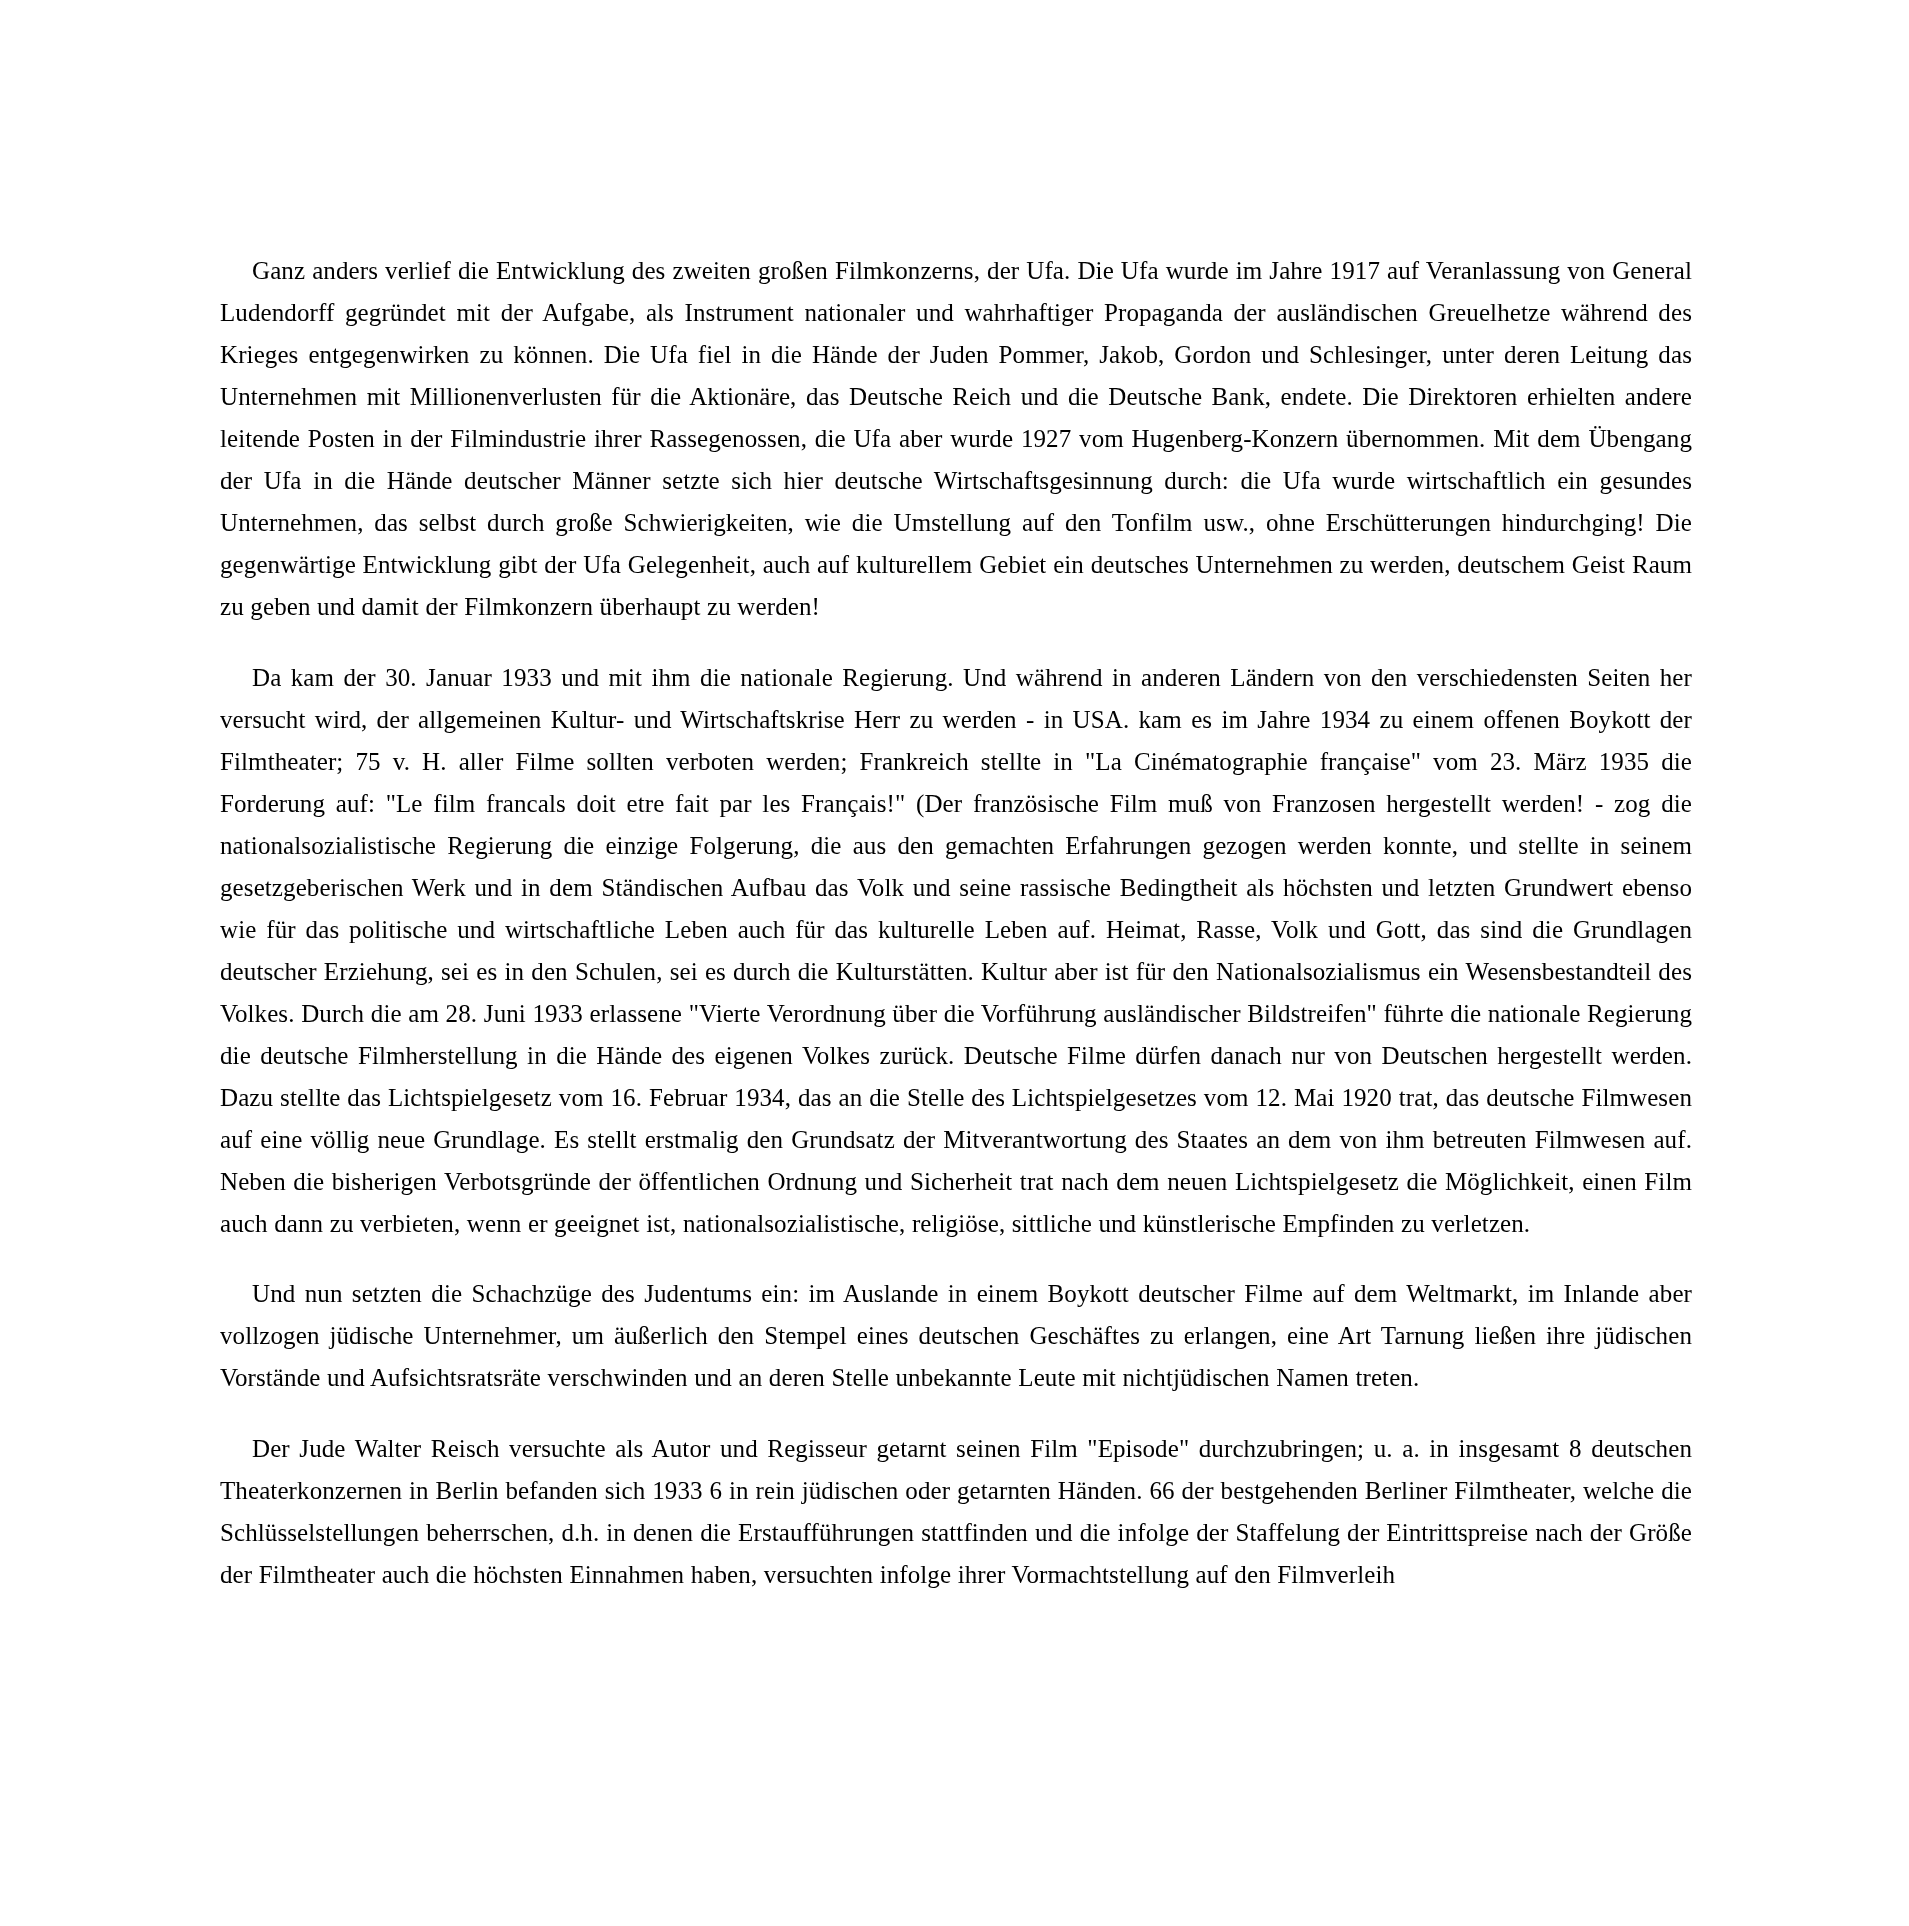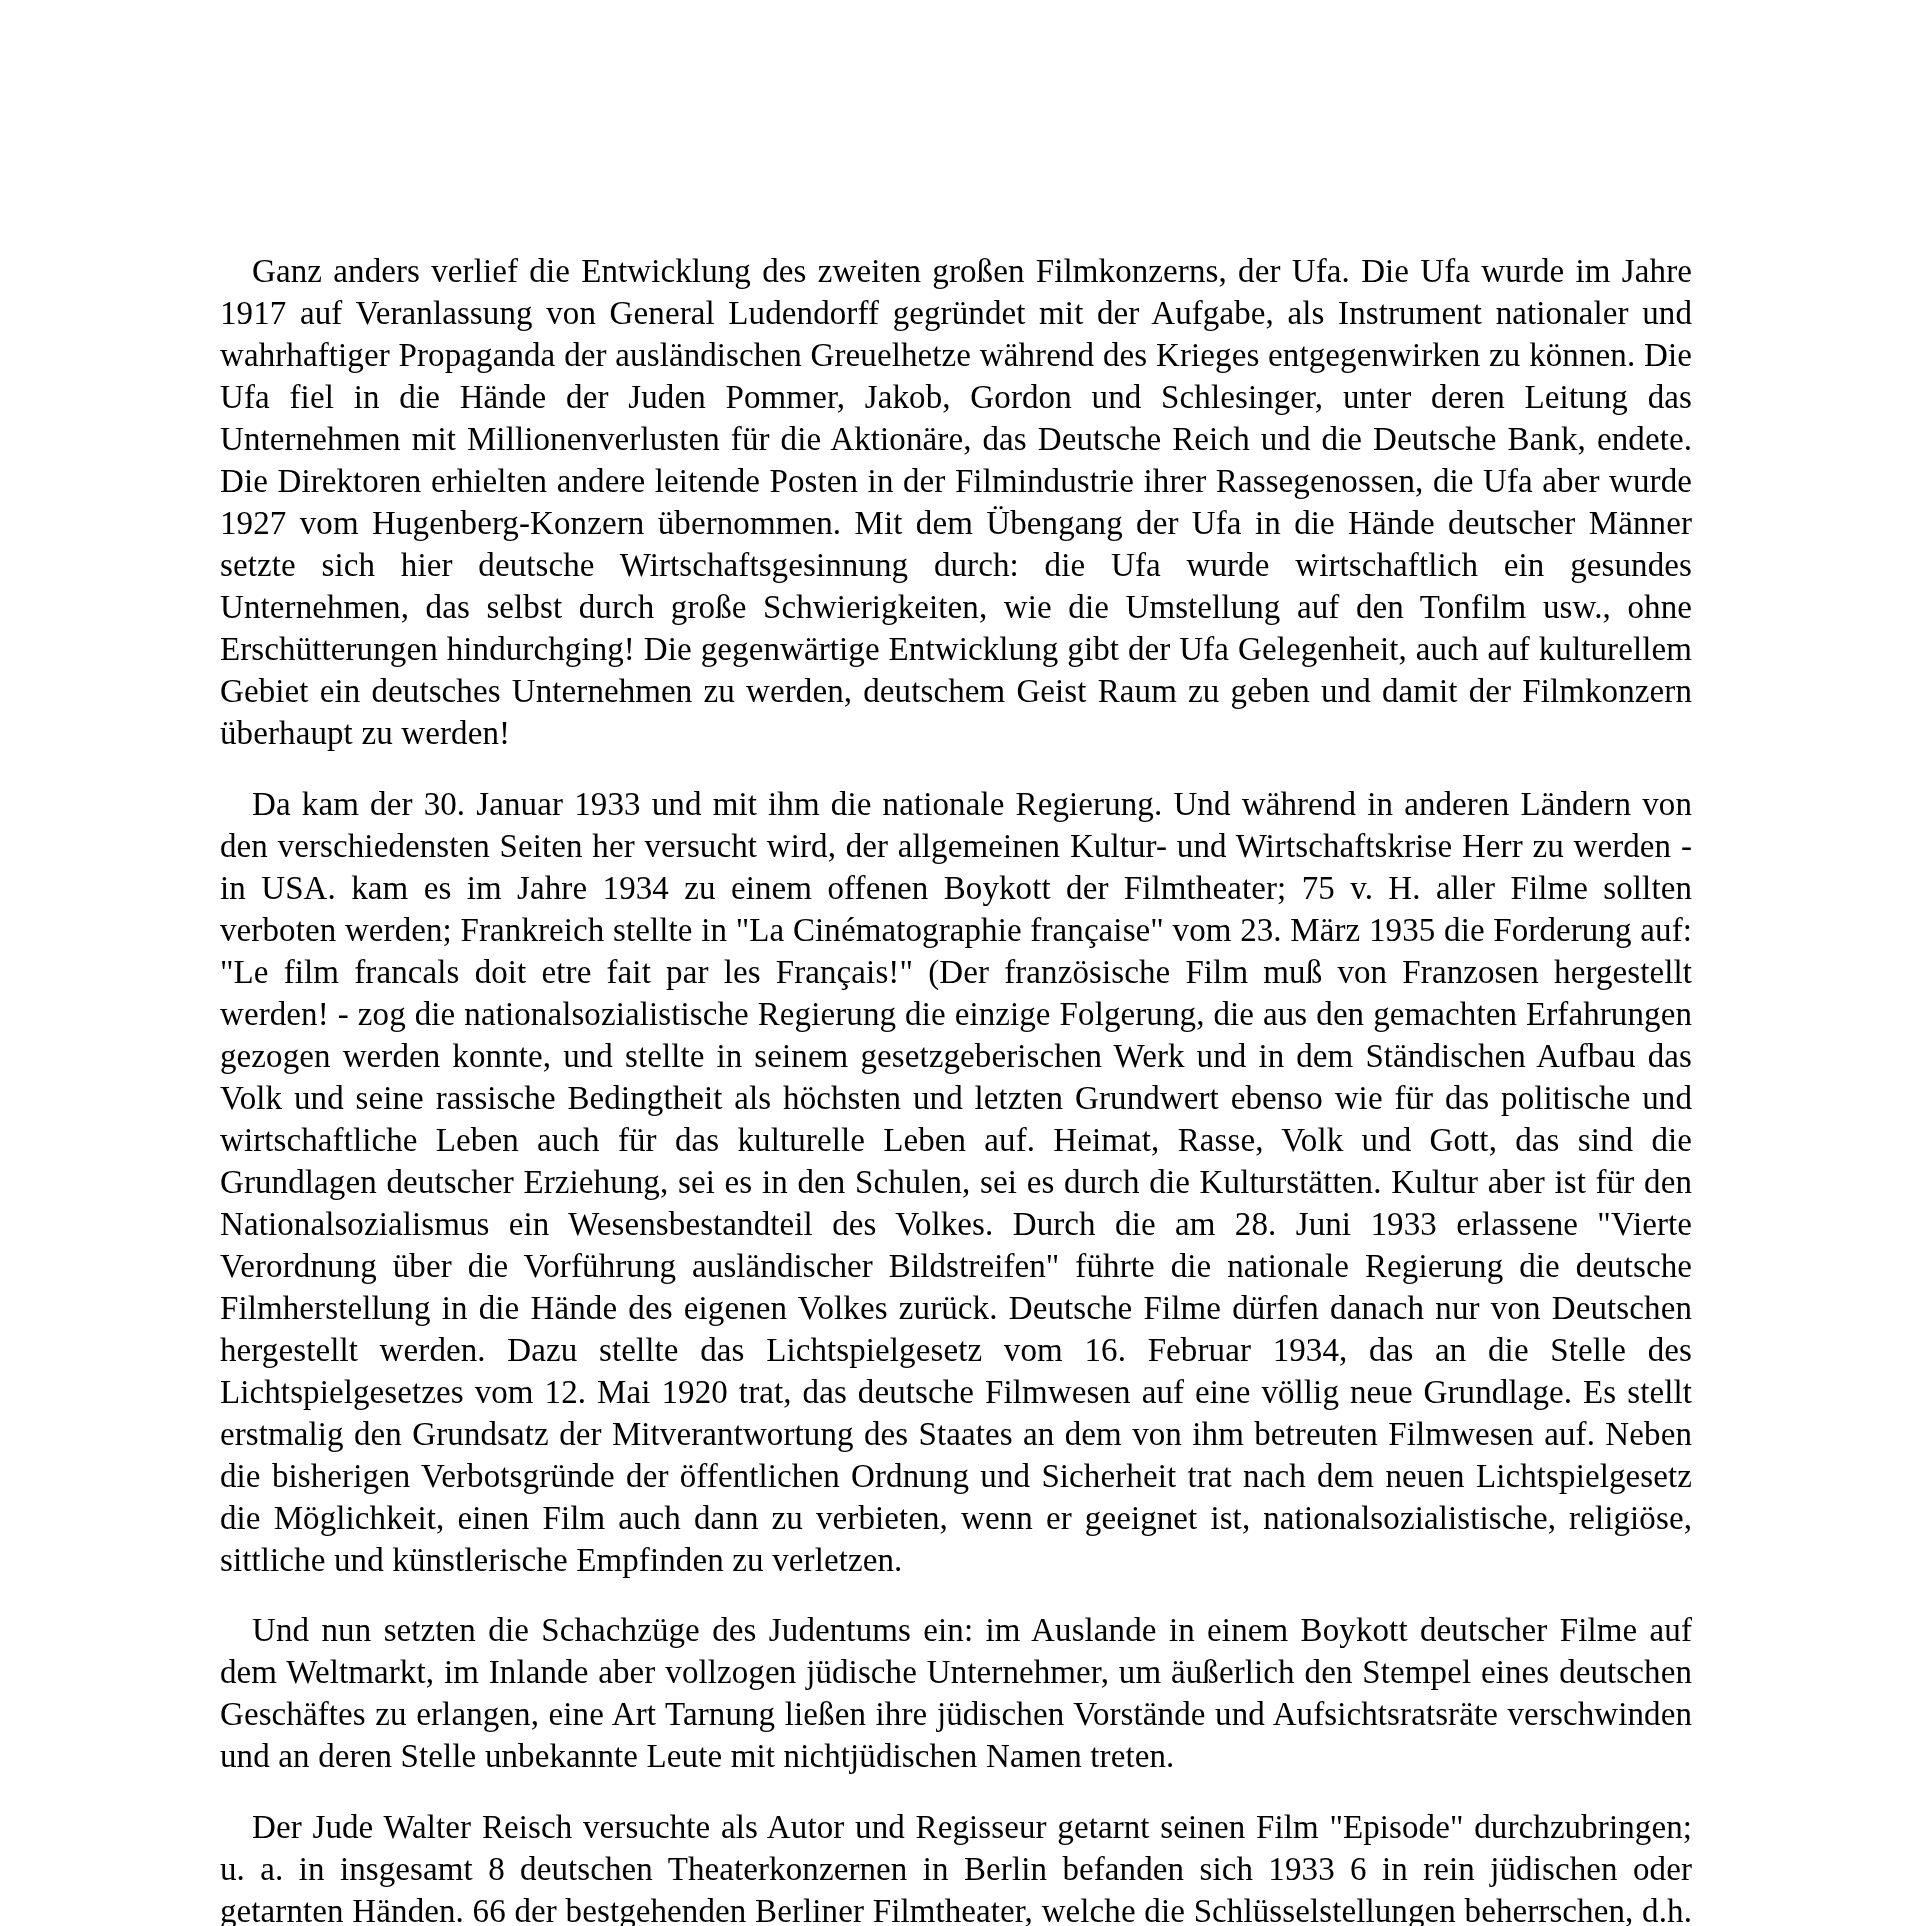--- a/index.html
+++ b/index.html
@@ -24,21 +24,21 @@
     background: #ffffff;
   }
   .text-column {
     position: absolute;
     left: 220px;
     top: 250px;
     width: 1472px;
   }
   .para {
     margin: 0 0 28.5px 0;
-    font-size: 33px;
+    font-size: 25px;
     line-height: 42px;
     text-align: justify;
     text-indent: 32px;
     letter-spacing: 0.1px;
     word-spacing: 0.2px;
     -webkit-hyphens: none;
     hyphens: none;
   }
   .para:last-of-type {
     margin-bottom: 0;

